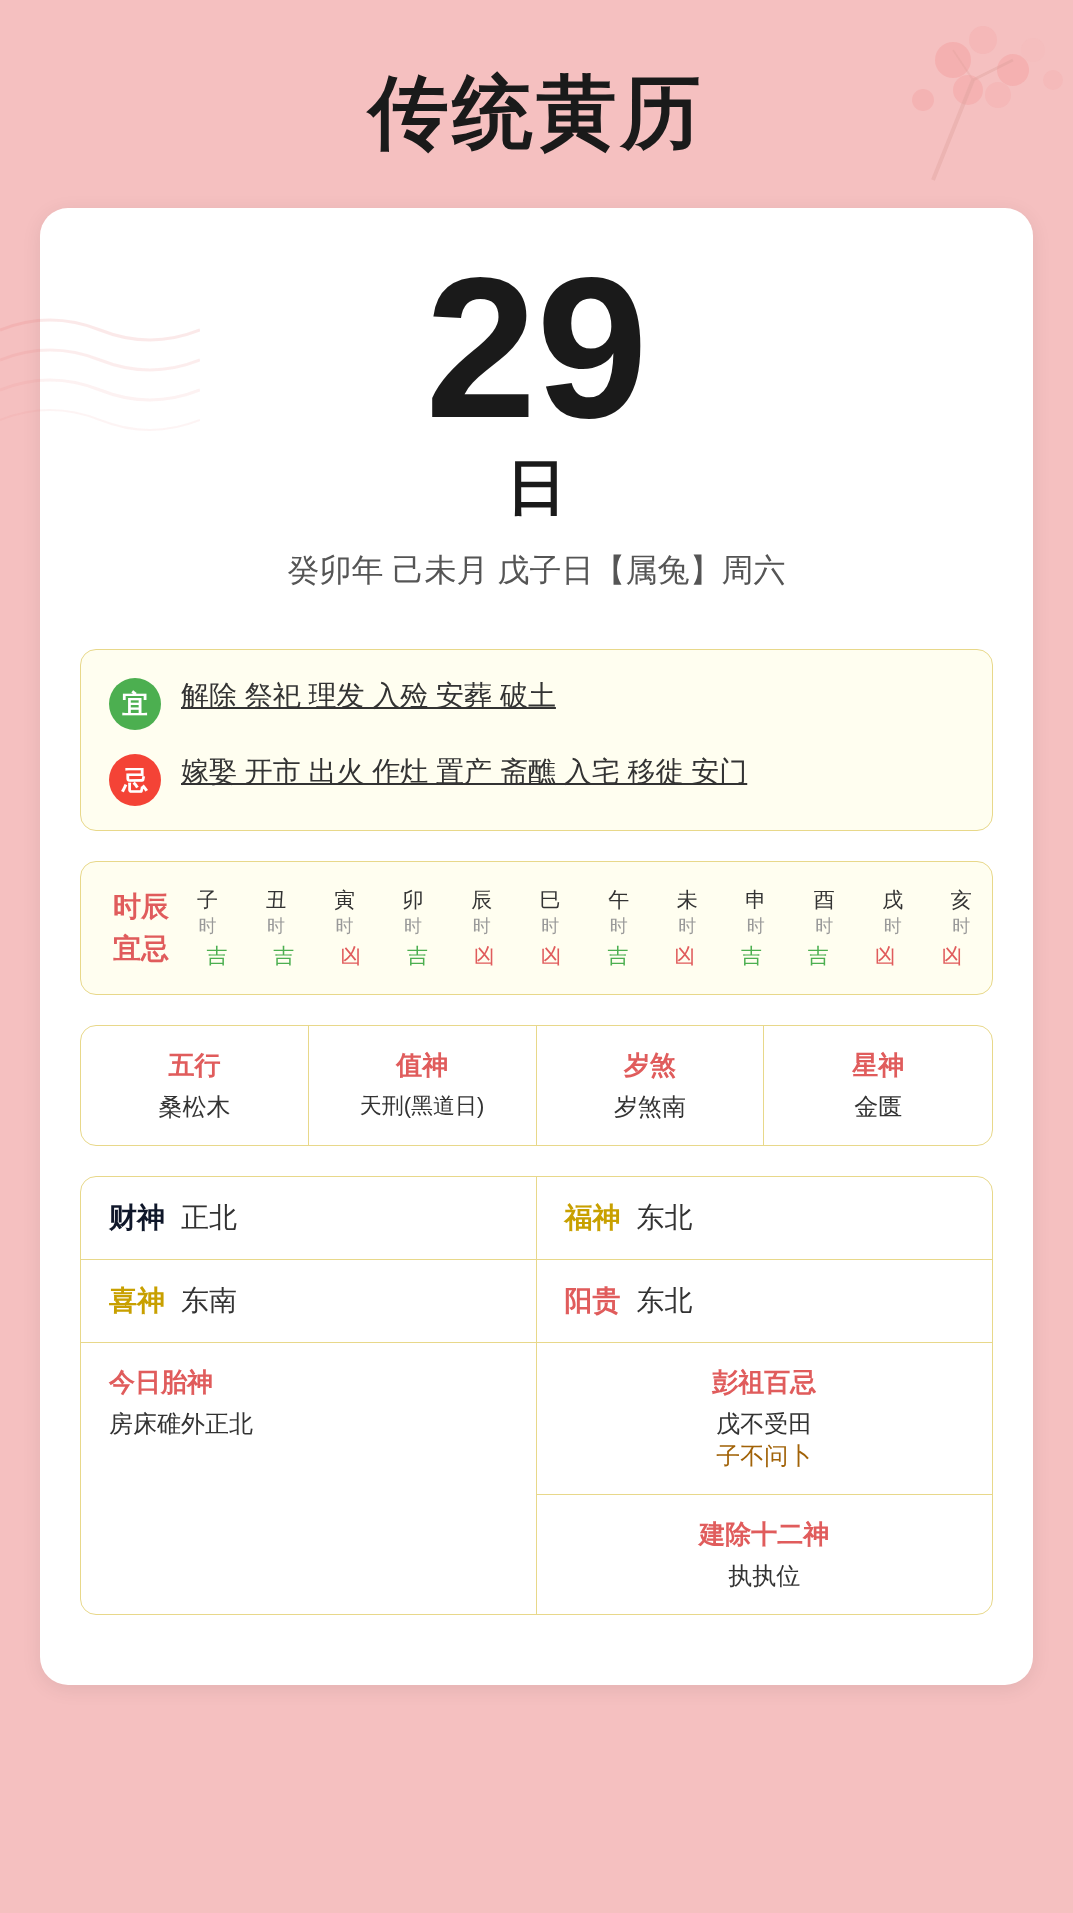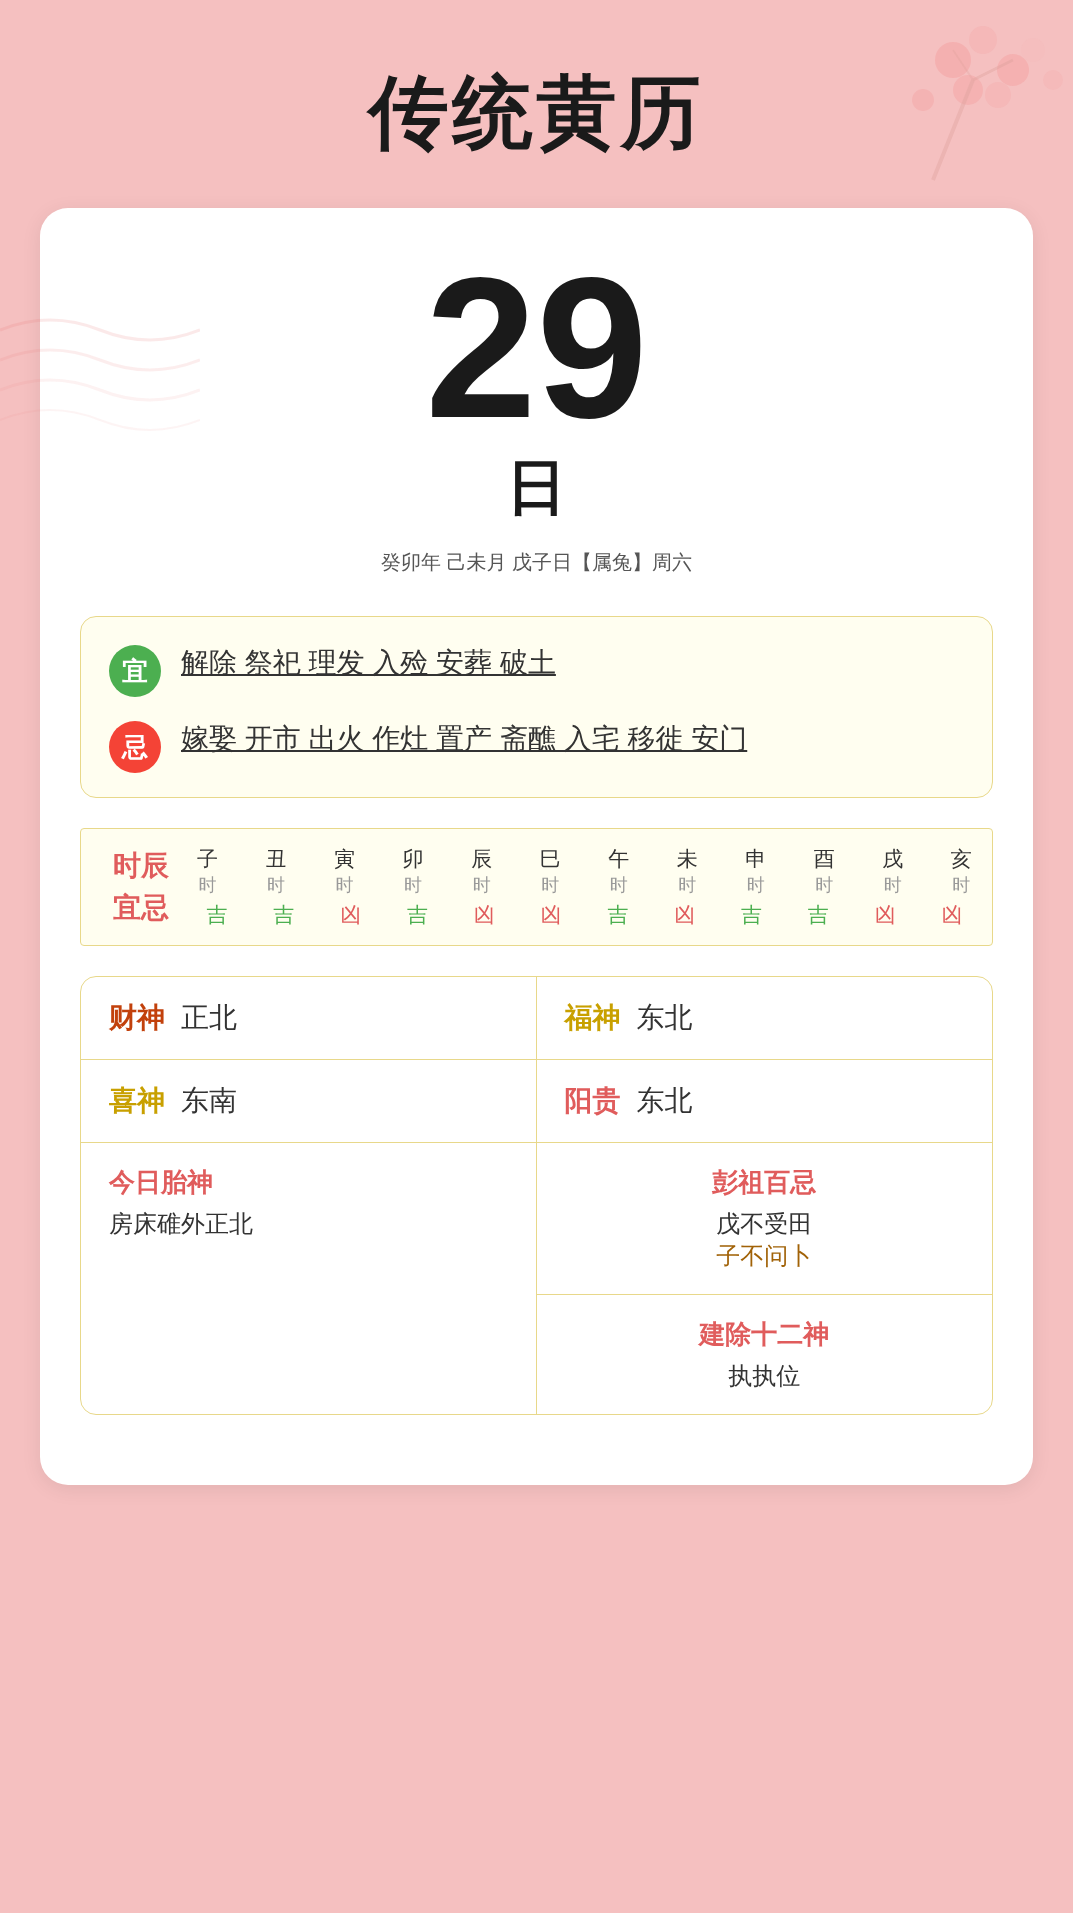--- a/index.html
+++ b/index.html
@@ -80,23 +80,23 @@
     .date-suffix {
       font-size: 60px;
       font-weight: 700;
       color: #1a1a1a;
       text-align: center;
       margin-bottom: 20px;
     }
 
     .lunar-info {
       text-align: center;
-      font-size: 20px;
+      font-size: 32px;
       color: #555;
-      margin-bottom: 40px;
+      margin-bottom: 56px;
     }
 
     .yi-ji-box {
       background: #fffef0;
       border: 1.5px solid #e8d88a;
       border-radius: 16px;
       padding: 24px 28px;
       margin-bottom: 30px;
     }
 
@@ -145,22 +145,22 @@
     .yi-text {
       font-size: 28px;
       color: #333;
       line-height: 1.6;
       text-decoration: underline;
     }
 
     .shichen-box {
       background: #fffef0;
       border: 1.5px solid #e8d88a;
-      border-radius: 4px;
-      padding: 16px 20px;
+      border-radius: 16px;
+      padding: 24px 20px;
       margin-bottom: 30px;
     }
 
     .sc-item {
       display: flex;
       flex-direction: column;
       align-items: center;
     }
 
     .sc-name {
@@ -294,26 +294,46 @@
           <span class="sc-yj ji" style="min-width:40px;text-align:center;">凶</span>
           <span class="sc-yj good" style="min-width:40px;text-align:center;">吉</span>
           <span class="sc-yj good" style="min-width:40px;text-align:center;">吉</span>
           <span class="sc-yj ji" style="min-width:40px;text-align:center;">凶</span>
           <span class="sc-yj ji" style="min-width:40px;text-align:center;">凶</span>
         </div>
       </div>
     </div>
   </div>
 
+  <div style="border:1.5px solid #e8d88a; border-radius:16px; overflow:hidden; margin-bottom:30px;">
+    <div style="display:grid; grid-template-columns:1fr 1fr 1fr 1fr;">
+      <div style="padding:22px 12px; text-align:center; border-right:1px solid #e8d88a;">
+        <div style="font-size:26px;color:#e05c5c;font-weight:700;margin-bottom:8px;">五行</div>
+        <div style="font-size:24px;color:#333;">桑松木</div>
+      </div>
+      <div style="padding:22px 12px; text-align:center; border-right:1px solid #e8d88a;">
+        <div style="font-size:26px;color:#e05c5c;font-weight:700;margin-bottom:8px;">值神</div>
+        <div style="font-size:22px;color:#333;">天刑(黑道日)</div>
+      </div>
+      <div style="padding:22px 12px; text-align:center; border-right:1px solid #e8d88a;">
+        <div style="font-size:26px;color:#e05c5c;font-weight:700;margin-bottom:8px;">岁煞</div>
+        <div style="font-size:24px;color:#333;">岁煞南</div>
+      </div>
+      <div style="padding:22px 12px; text-align:center;">
+        <div style="font-size:26px;color:#e05c5c;font-weight:700;margin-bottom:8px;">星神</div>
+        <div style="font-size:24px;color:#333;">金匮</div>
+      </div>
+    </div>
+  </div>
 
   <div style="border:1.5px solid #e8d88a; border-radius:16px; overflow:hidden; margin-bottom:30px;">
 
     <div style="display:grid; grid-template-columns:1fr 1fr; border-bottom:1px solid #e8d88a;">
       <div style="padding:22px 28px; display:flex; align-items:center; gap:16px; border-right:1px solid #e8d88a;">
-        <span style="font-size:28px;color:#c2410c;font-weight:700;">财神</span>
+        <span style="font-size:28px;color:#0f172a;font-weight:700;">财神</span>
         <span style="font-size:28px;color:#333;">正北</span>
       </div>
       <div style="padding:22px 28px; display:flex; align-items:center; gap:16px;">
         <span style="font-size:28px;color:#c8a000;font-weight:700;">福神</span>
         <span style="font-size:28px;color:#333;">东北</span>
       </div>
     </div>
 
     <div style="display:grid; grid-template-columns:1fr 1fr; border-bottom:1px solid #e8d88a;">
       <div style="padding:22px 28px; display:flex; align-items:center; gap:16px; border-right:1px solid #e8d88a;">

